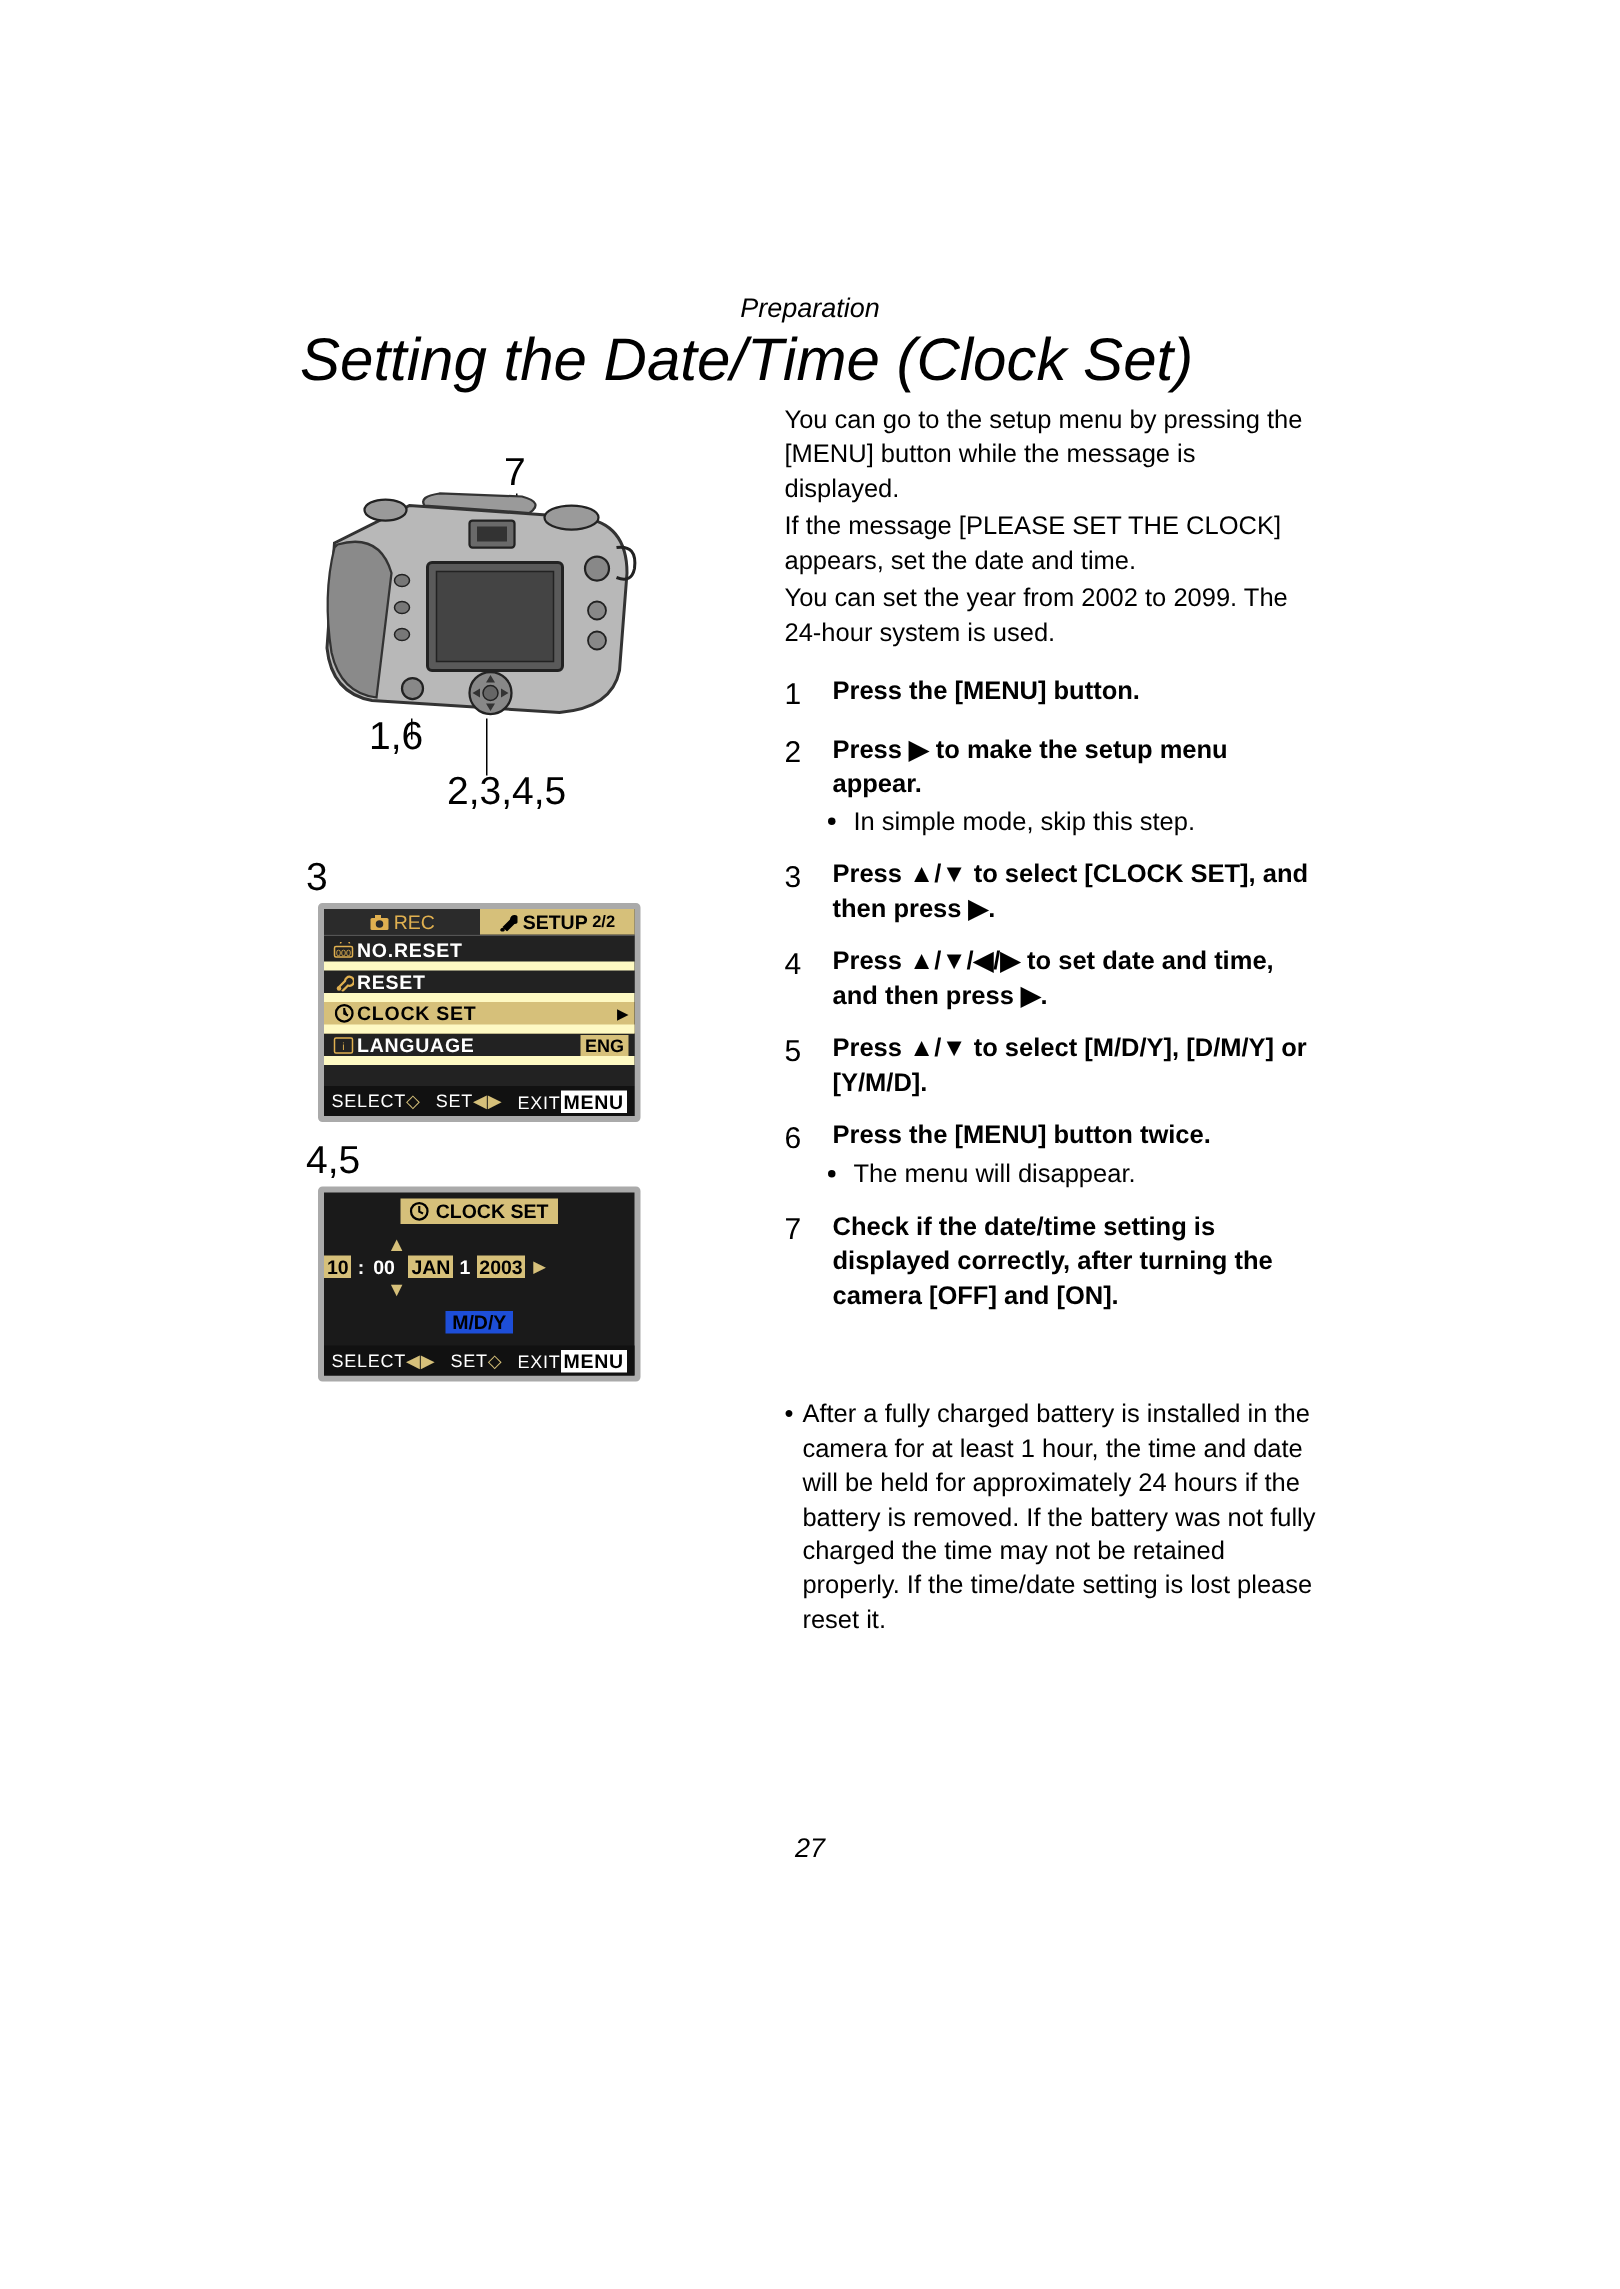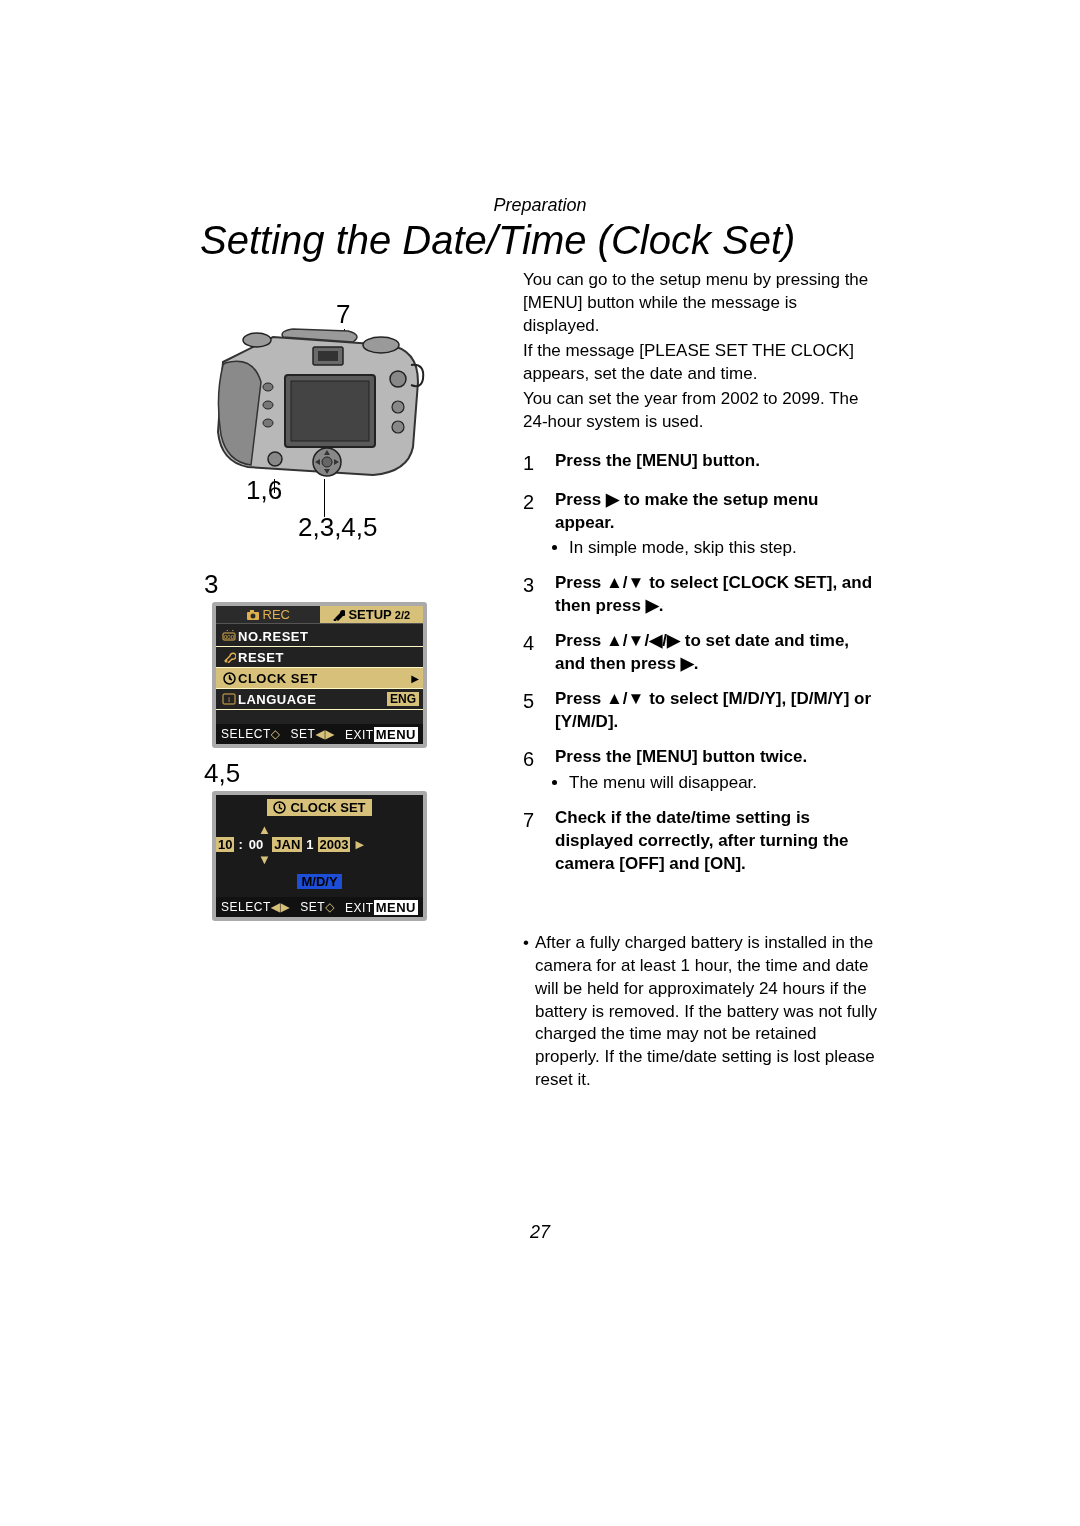--- a/index.html
+++ b/index.html
@@ -80,21 +80,21 @@
     font-size:13px;
   }
   .lcd-tab.inactive { background:#2b2b2b; color:#e0b050; }
   .lcd-tab.active { background:#d6c07a; color:#000; font-weight:bold; }
   .lcd-rows { padding: 2px 0 0 0; background:#222; }
   .lcd-row {
     display:flex;
     align-items:center;
     height:21px;
     padding: 0 4px 0 4px;
-    border-bottom:1px solid #fef9c3;
+    border-bottom:6px solid #fef9c3;
   }
   .lcd-row.selected { background:#d6c07a; color:#000; }
   .lcd-row .icon-cell { width:18px; display:inline-flex; justify-content:center; font-size:12px; }
   .lcd-row.selected .icon-cell svg path, .lcd-row.selected .icon-cell svg rect  { fill:#000; stroke:#000; }
   .lcd-row .row-label { flex:1; letter-spacing:0.5px; font-weight:bold; font-size:13px; }
   .lcd-row .row-val { font-size:12px; background:#d6c07a; color:#000; padding:0 3px; font-weight:bold; }
   .lcd-row .tri { color:#d6c07a; font-size:10px; margin-left:2px; }
   .lcd-footer {
     display:flex; justify-content:space-around; align-items:center;
     height:20px; font-size:12px; background:#111; letter-spacing:0.5px;

